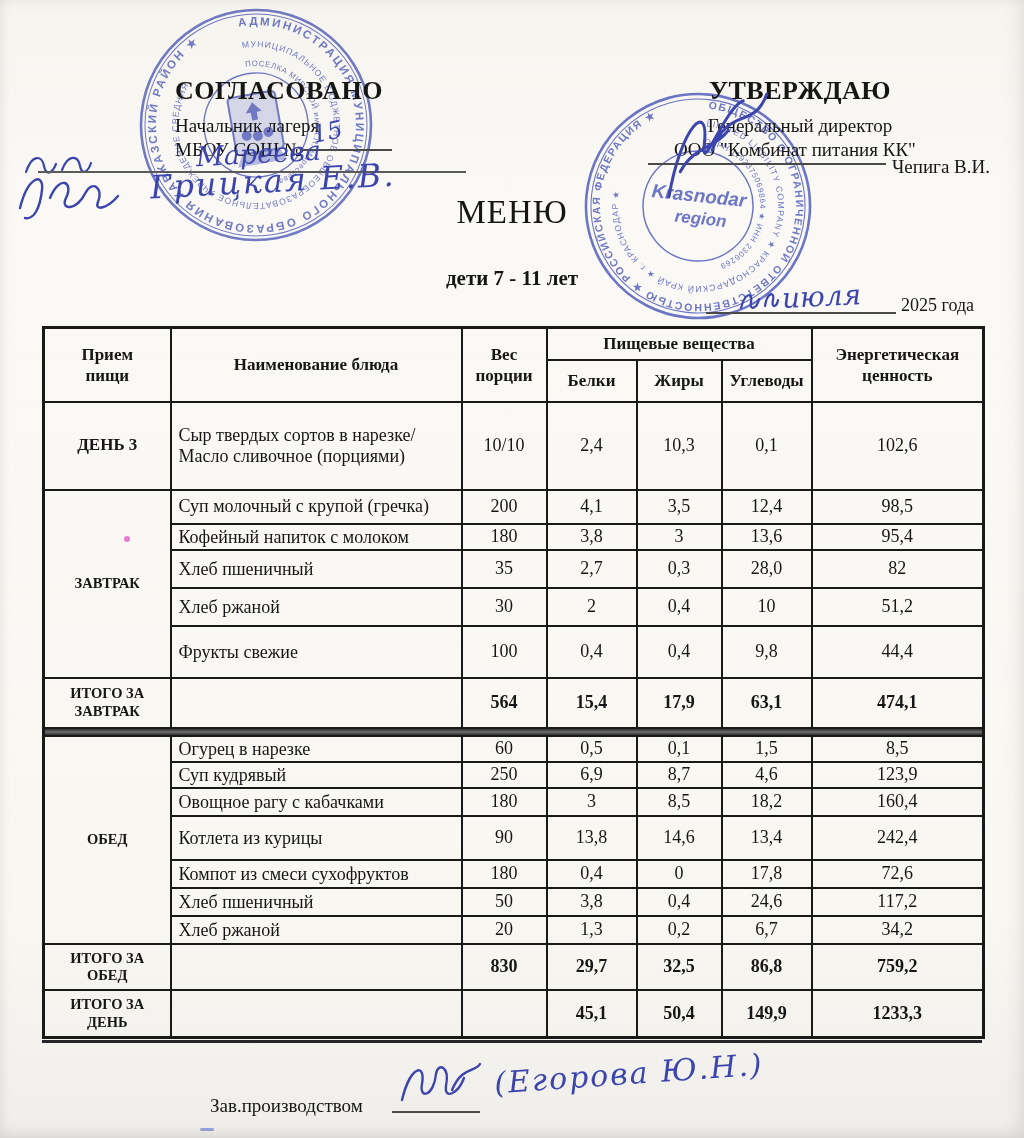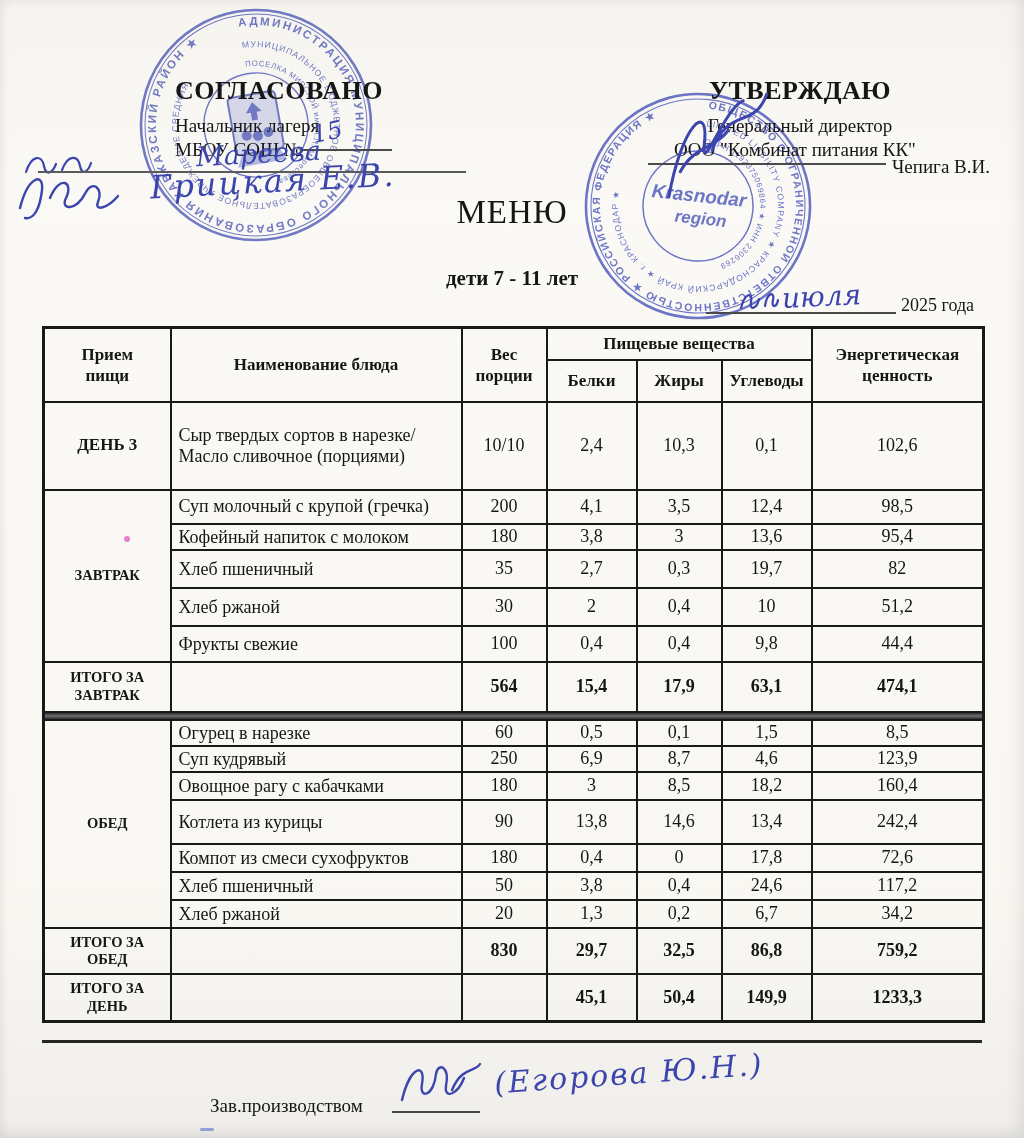--- a/index.html
+++ b/index.html
@@ -180,32 +180,32 @@
           <td class="num">3,8</td>
           <td class="num">3</td>
           <td class="num">13,6</td>
           <td class="num">95,4</td>
         </tr>
         <tr style="height: 38px;">
           <td class="dish">Хлеб пшеничный</td>
           <td class="num">35</td>
           <td class="num">2,7</td>
           <td class="num">0,3</td>
-          <td class="num">19,7</td>
+          <td class="num">28,0</td>
           <td class="num">82</td>
         </tr>
         <tr style="height: 38px;">
           <td class="dish">Хлеб ржаной</td>
           <td class="num">30</td>
           <td class="num">2</td>
           <td class="num">0,4</td>
           <td class="num">10</td>
           <td class="num">51,2</td>
         </tr>
-        <tr style="height: 36px;">
+        <tr style="height: 52px;">
           <td class="dish">Фрукты свежие</td>
           <td class="num">100</td>
           <td class="num">0,4</td>
           <td class="num">0,4</td>
           <td class="num">9,8</td>
           <td class="num">44,4</td>
         </tr>
         <tr class="total" style="height: 50px;">
           <td class="meal" rowspan="1">ИТОГО ЗА
 ЗАВТРАК</td>

